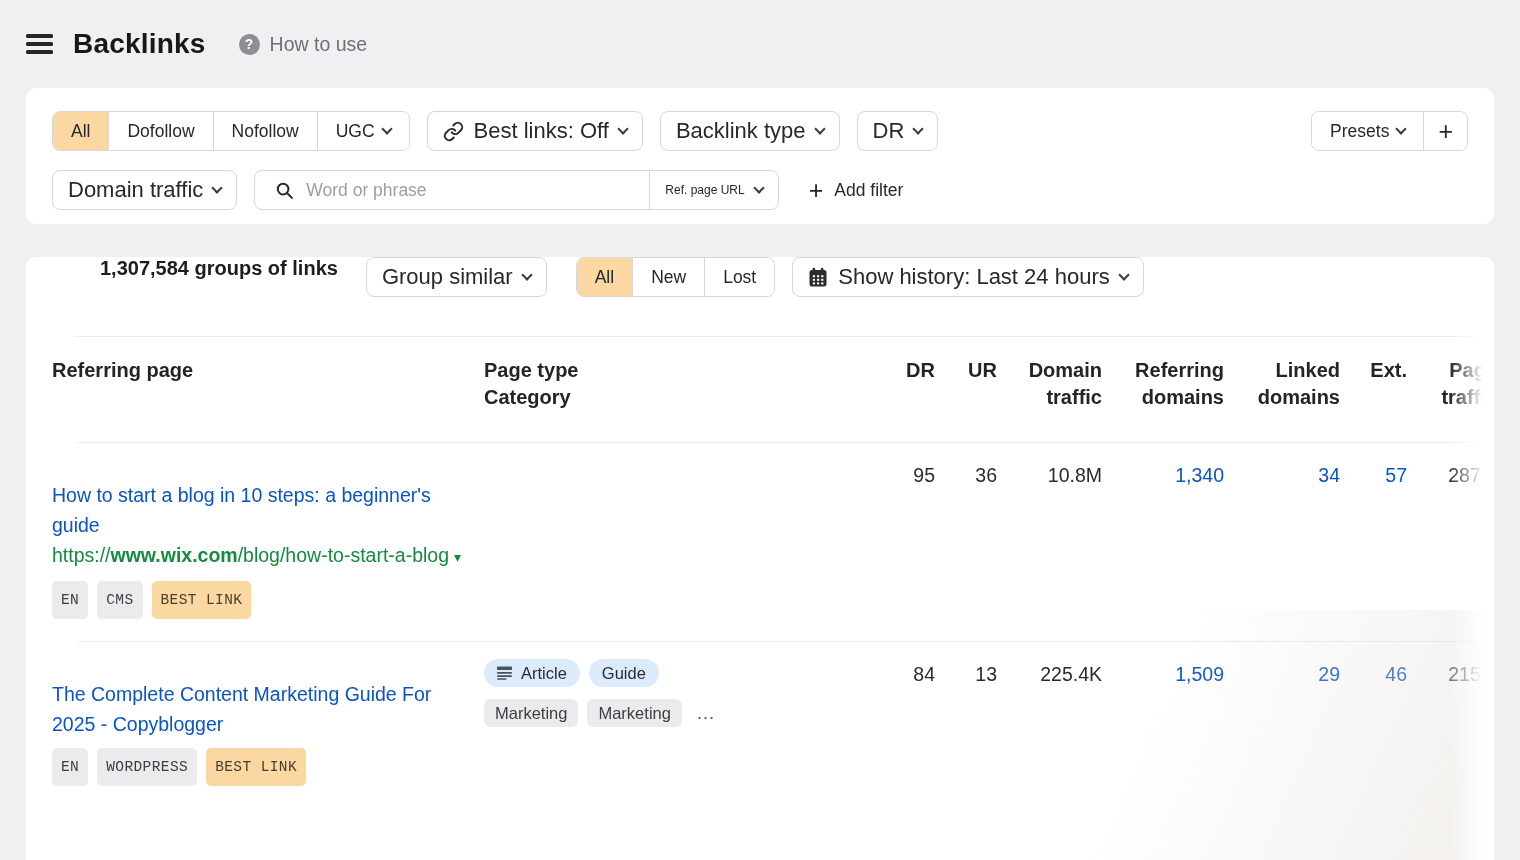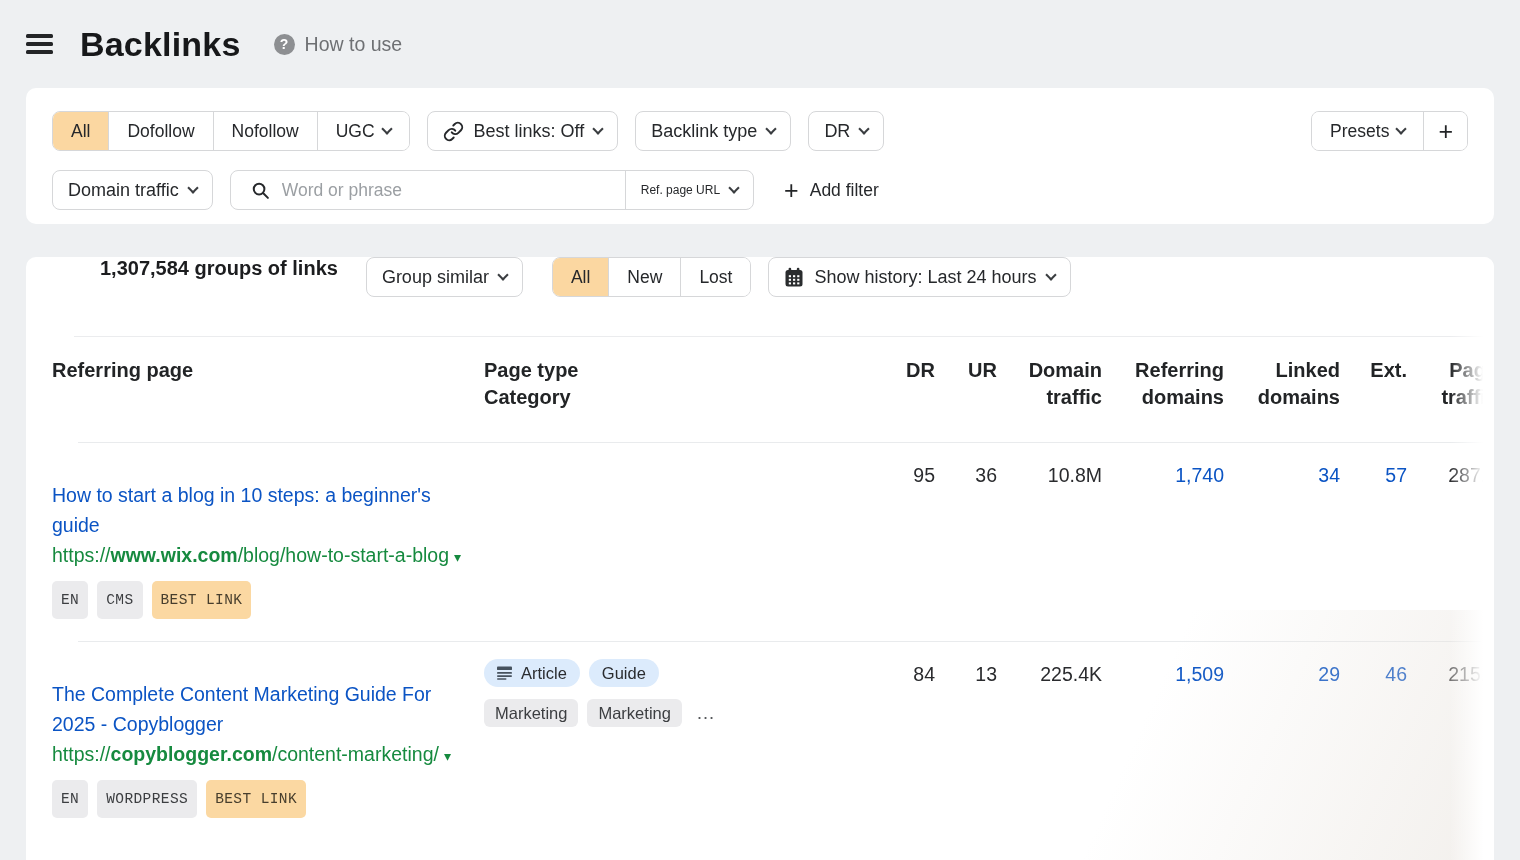--- a/index.html
+++ b/index.html
@@ -7,35 +7,35 @@
   body {
     width:1520px; height:860px; overflow:hidden;
     background:#eef0f2;
     font-family:"Liberation Sans", sans-serif;
     color:#26282b;
   }
   
   .app-header { height:88px; display:flex; align-items:center; padding:0 26px; }
   .burger { width:27px; display:flex; flex-direction:column; gap:4.5px; cursor:pointer; flex:none; }
   .burger span { display:block; height:3.5px; background:#232527; border-radius:1.5px; }
-  .app-title { font-size:34px; font-weight:bold; margin-left:27px; color:#17181a; letter-spacing:.2px; }
+  .app-title { font-size:28px; font-weight:bold; margin-left:20px; color:#17181a; letter-spacing:.2px; }
   .help { display:flex; align-items:center; gap:10px; margin-left:33px; color:#6e7073; font-size:19.5px; cursor:pointer; }
   .help-badge { width:21px; height:21px; border-radius:50%; background:#8d8f92; color:#fff; font-size:14px;
     font-weight:bold; display:flex; align-items:center; justify-content:center; }
 
   
   .card { background:#fff; margin:0 26px; border-radius:10px; }
   .filter-card { padding:23px 26px 14px; }
   .filter-row { display:flex; align-items:center; gap:17px; }
   .filter-row + .filter-row { margin-top:19px; }
   .flex-spacer { flex:1; }
 
   
   .btn { height:40px; display:inline-flex; align-items:center; gap:10px; padding:8px 15px;
-    border:1px solid #d6d7d9; border-radius:8px; background:#fff; font-size:18px; color:#26282b;
+    border:1px solid #d6d7d9; border-radius:8px; background:#fff; font-size:22px; color:#26282b;
     cursor:pointer; white-space:nowrap; }
   .seg { display:inline-flex; border:1px solid #d6d7d9; border-radius:8px; overflow:hidden; height:40px; background:#fff; }
   .seg-item { display:inline-flex; align-items:center; gap:8px; padding:0 18px; font-size:17.5px;
     border-right:1px solid #d6d7d9; background:#fff; cursor:pointer; white-space:nowrap; }
   .seg-item:last-child { border-right:none; }
   .seg-item.selected { background:#fbd7a1; }
   .chev { width:8px; height:8px; border-right:2px solid #3a3d40; border-bottom:2px solid #3a3d40;
     transform:rotate(45deg); margin-top:-5px; flex:none; }
   .plus-glyph { font-size:25px; font-weight:500; line-height:1; color:#232527; }
   .seg .plus-seg { padding:0 14px; }
@@ -255,31 +255,30 @@
       <div class="badges">
         <span class="badge">EN</span>
         <span class="badge">CMS</span>
         <span class="badge best">BEST LINK</span>
       </div>
     </div>
     <div class="td"></div>
     <div class="td num">95</div>
     <div class="td num">36</div>
     <div class="td num">10.8M</div>
-    <div class="td num bluelink">1,740</div>
+    <div class="td num bluelink">1,340</div>
     <div class="td num bluelink">34</div>
     <div class="td num bluelink">57</div>
     <div class="td num">287.2</div>
   </div>
   <div class="sep"></div>
 
   <div class="trow">
     <div class="td ref-cell">
       <a class="link-title">The Complete Content Marketing Guide For 2025 - Copyblogger</a>
-      <div class="url"><span>https://</span><span class="url-domain">copyblogger.com</span><span>/content-marketing/</span><span class="url-caret">▾</span></div>
       <div class="badges">
         <span class="badge">EN</span>
         <span class="badge">WORDPRESS</span>
         <span class="badge best">BEST LINK</span>
       </div>
     </div>
     <div class="td">
       <div class="ptype-row">
         <span class="pill">
           <span style="display:flex">

